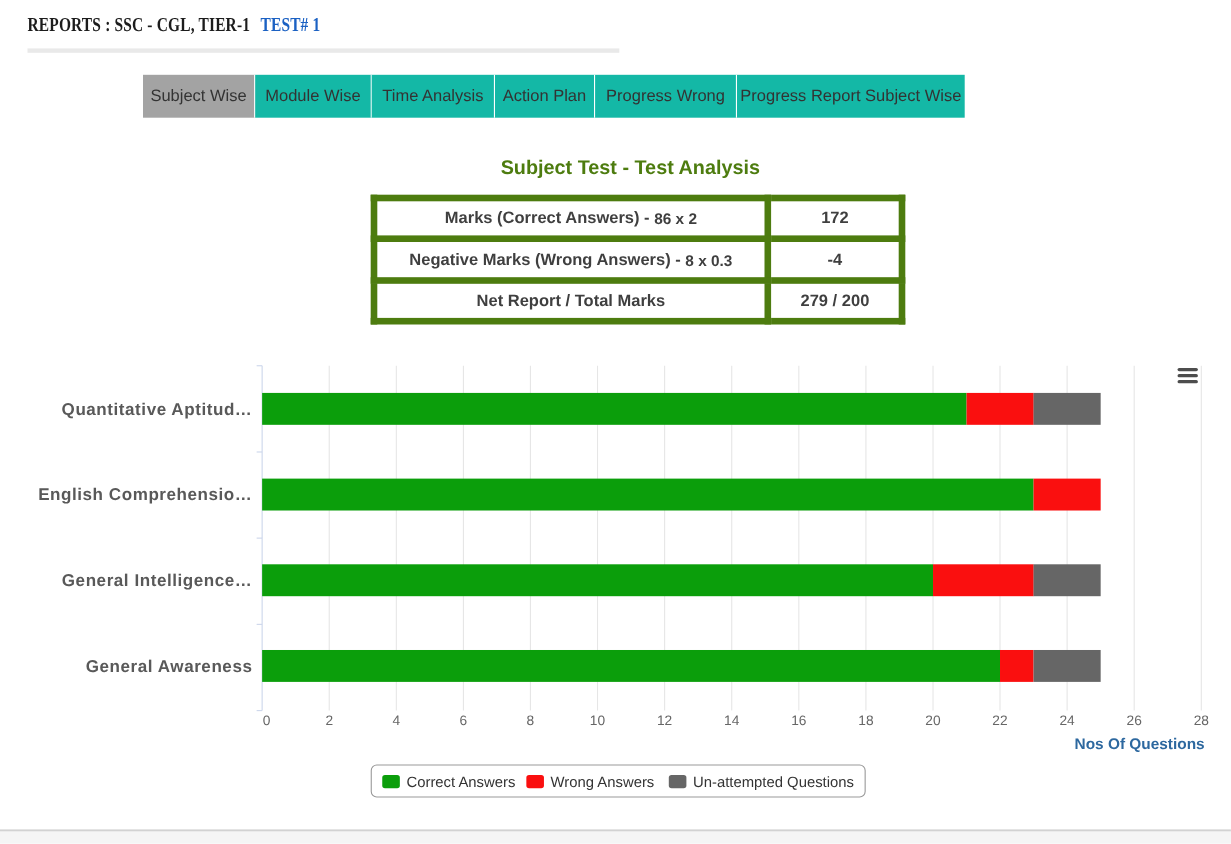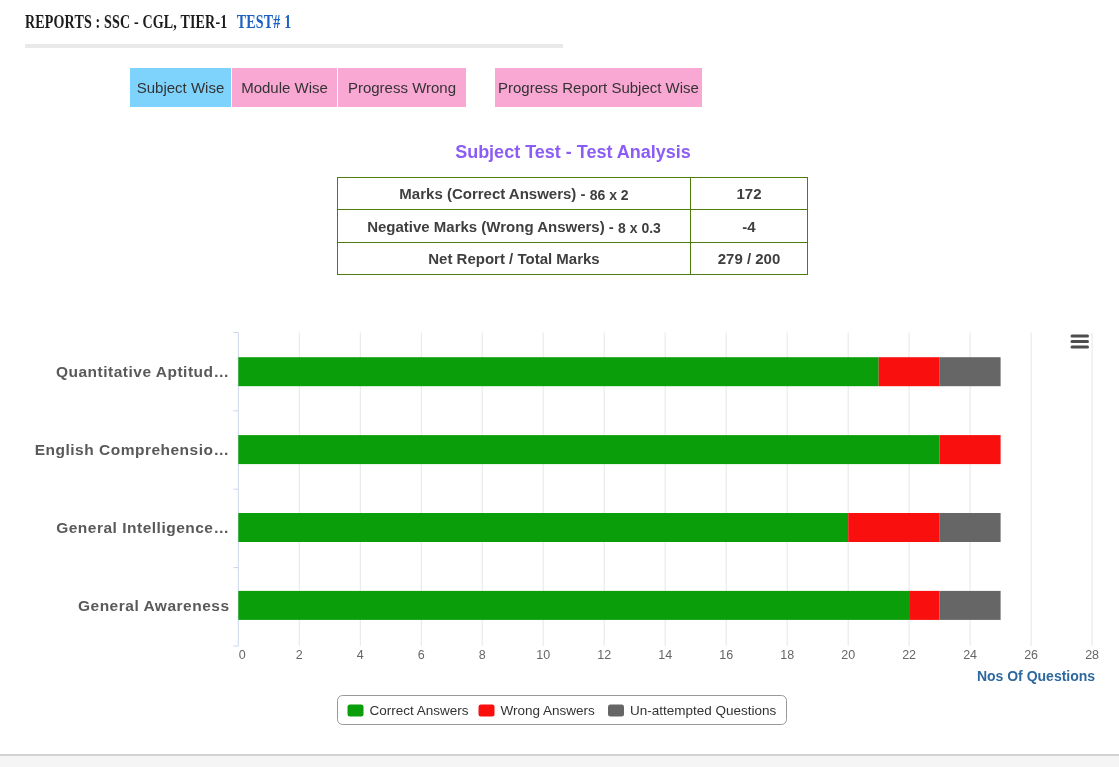--- a/index.html
+++ b/index.html
@@ -3,40 +3,42 @@
 <style>
 html,body{margin:0;padding:0;width:1119px;height:767px;background:#fff;overflow:hidden;
 font-family:"Liberation Sans",sans-serif;}
 .hdr{position:absolute;left:25px;top:12px;font-family:"Liberation Serif",serif;
 font-weight:bold;font-size:18px;color:#1c1c1c;letter-spacing:.2px;
 transform:scaleX(0.78);transform-origin:0 0;white-space:nowrap;}
 .hdr .blue{color:#1b61c3;margin-left:12px;}
 .divider{position:absolute;left:25px;top:44px;width:538px;height:4px;background:#e9e9e9;}
 .tabs{position:absolute;left:130px;top:68px;display:flex;}
 .tab{box-sizing:border-box;height:39px;line-height:39px;text-align:center;font-size:15px;
-color:#333;background:#f9a8d4;border-right:1px solid #fff;white-space:nowrap;}
-.tab:last-child{border-right:none;margin-left:28px;}
-.tab.active{background:#7dd3fc;}
+color:#333;background:#14b8a6;border-right:1px solid #fff;white-space:nowrap;}
+.tab:last-child{border-right:none;}
+.tab.active{background:#a3a3a3;}
 .title{position:absolute;left:338px;width:470px;top:142px;text-align:center;
-font-size:18px;font-weight:bold;color:#8b5cf6;}
+font-size:18px;font-weight:bold;color:#4d7c0f;}
 .tbl{position:absolute;left:337px;top:177px;border-collapse:collapse;}
-.tbl td{border:1px solid #4d7c0f;height:31.4px;text-align:center;font-size:15px;
+.tbl td{border:6px solid #4d7c0f;height:31.4px;text-align:center;font-size:15px;
 font-weight:bold;color:#3f3f3f;padding:0;}
 .tbl td.c1{width:352px;}
 .tbl td.c2{width:116px;margin-top:24px;}
 .tbl .sm{font-size:14px;position:relative;top:1px;}
 .footer-line{position:absolute;left:0;top:754px;width:1119px;height:2px;background:#d2d2d2;}
 .footer{position:absolute;left:0;top:756px;width:1119px;height:11px;background:#f5f5f5;}
 </style></head>
 <body>
 <div class="hdr">REPORTS : SSC - CGL, TIER-1<span class="blue">TEST# 1</span></div>
 <div class="divider"></div>
 <div class="tabs">
     <div class="tab active" style="width:102px">Subject Wise</div>
     <div class="tab" style="width:106px">Module Wise</div>
+    <div class="tab" style="width:112px">Time Analysis</div>
+    <div class="tab" style="width:91px">Action Plan</div>
     <div class="tab" style="width:129px">Progress Wrong</div>
     <div class="tab" style="width:207px">Progress Report Subject Wise</div>
   </div>
 <div class="title">Subject Test - Test Analysis</div>
 <table class="tbl">
 <tbody>
       <tr>
         <td class="c1">Marks (Correct Answers) - <span class="sm">86 x 2</span></td>
         <td class="c2">172</td>
       </tr>

